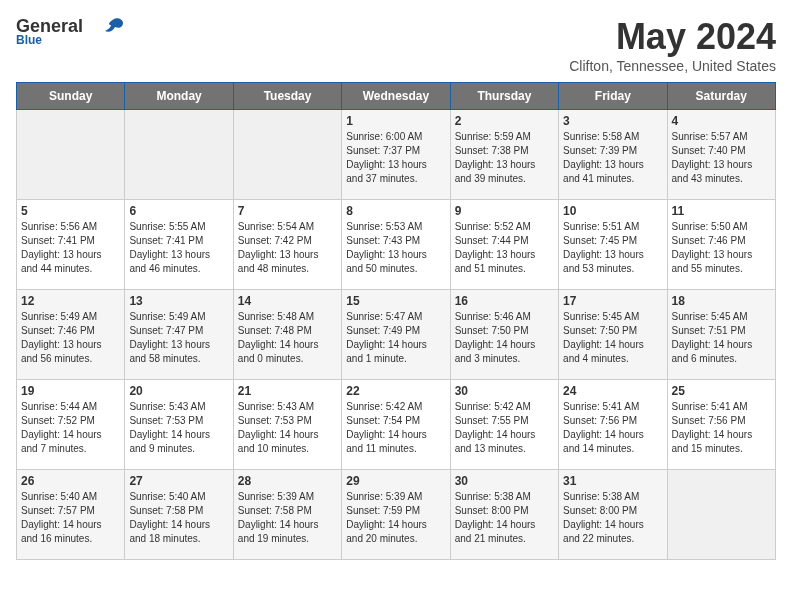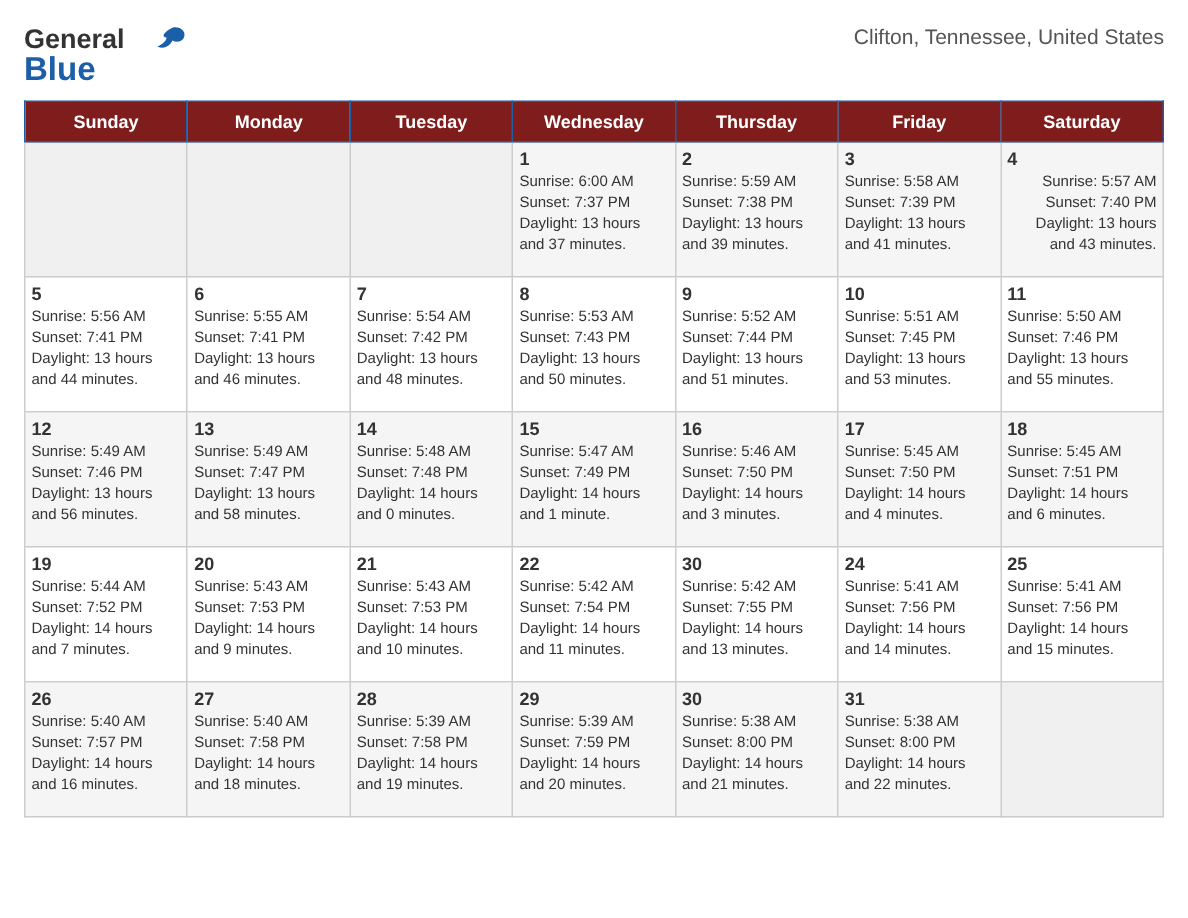--- a/index.html
+++ b/index.html
@@ -33,21 +33,21 @@
       font-size: 14px;
       color: #555;
       text-align: right;
     }
     table {
       width: 100%;
       border-collapse: collapse;
       table-layout: fixed;
     }
     thead tr th {
-      background-color: #7f1d1d;
+      background-color: #737373;
       color: #fff;
       font-size: 12px;
       font-weight: bold;
       padding: 6px 4px;
       text-align: center;
       border: 1px solid #1a5fa8;
     }
     tbody tr td {
       border: 1px solid #ccc;
       vertical-align: top;
@@ -82,23 +82,24 @@
 <body>
 
 <div class="header">
   <div class="logo">
     <div style="display:flex; align-items:center; gap:18px;">
       <span style="font-size:18px; font-weight:bold; color:#333;">General</span>
       <svg width="22" height="20" viewBox="0 0 22 20" style="margin-left:2px;">
         <path d="M11 2 C14 0, 20 2, 20 6 C20 10, 16 12, 12 10 C10 14, 6 16, 2 14 C6 12, 8 10, 8 8 C6 8, 4 6, 11 2Z" fill="#1a5fa8"></path>
       </svg>
     </div>
-    <span style="font-size:22px; font-weight:bold; color:#1a5fa8; margin-top:-4px;">Blue</span>
+    <span style="font-size:12px; font-weight:bold; color:#1a5fa8; margin-top:-4px;">Blue</span>
   </div>
   <div class="title-area">
+    <div class="month-title">May 2024</div>
     <div class="location">Clifton, Tennessee, United States</div>
   </div>
 </div>
 
 <table>
   <thead>
     <tr>
     <th>Sunday</th>
         <th>Monday</th>
         <th>Tuesday</th>
@@ -129,21 +130,21 @@
         </td>
         <td>
           <span class="day-number">3</span>
           <div class="day-info" style="white-space: pre-line;">Sunrise: 5:58 AM
 Sunset: 7:39 PM
 Daylight: 13 hours
 and 41 minutes.</div>
         </td>
         <td>
           <span class="day-number">4</span>
-          <div class="day-info" style="white-space: pre-line; text-align: right;">Sunrise: 5:57 AM
+          <div class="day-info" style="white-space: pre-line;">Sunrise: 5:57 AM
 Sunset: 7:40 PM
 Daylight: 13 hours
 and 43 minutes.</div>
         </td>
       </tr>
       <tr>
         <td>
           <span class="day-number">5</span>
           <div class="day-info" style="white-space: pre-line;">Sunrise: 5:56 AM
 Sunset: 7:41 PM

